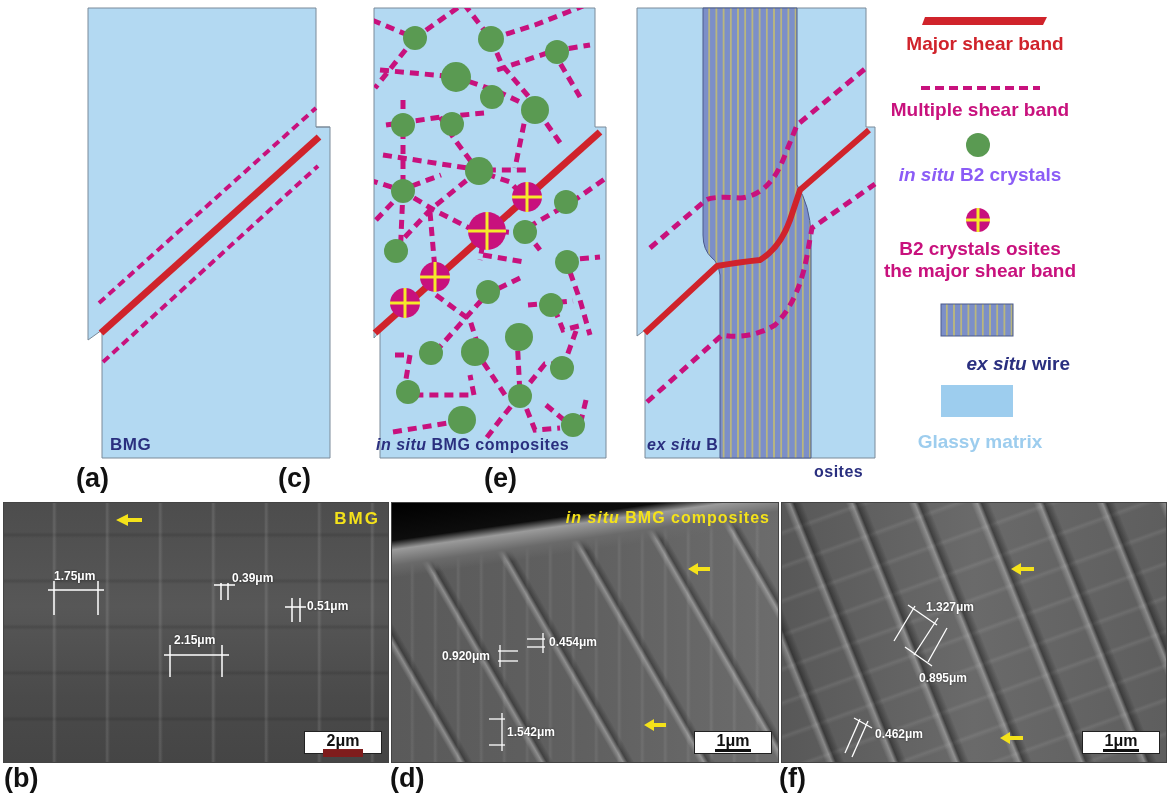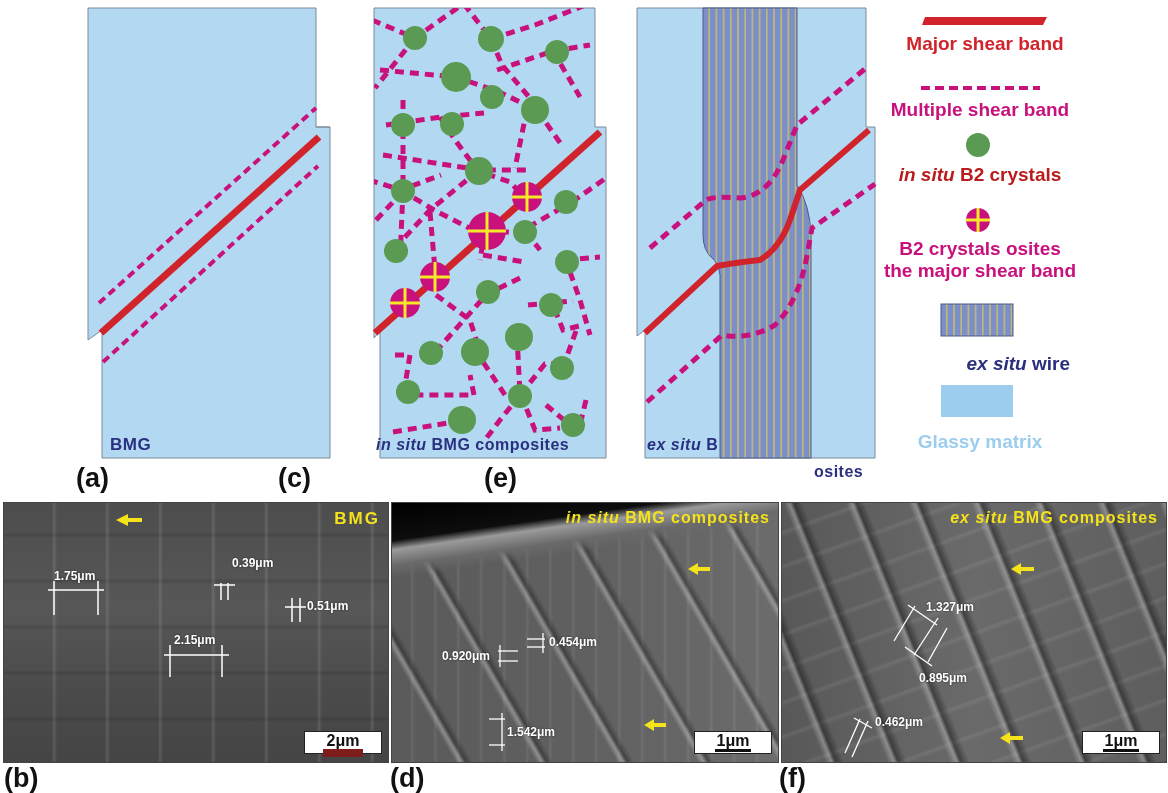--- a/index.html
+++ b/index.html
@@ -171,21 +171,21 @@
 <div class="inbox-label" style="left:814px; top:436px; font-size:16px;margin-top:27px;">
   <span>osites</span>
 </div>
 
 <div class="panel-label" style="left:76px; top:465px;">(a)</div>
 <div class="panel-label" style="left:278px; top:465px;">(c)</div>
 <div class="panel-label" style="left:484px; top:465px;">(e)</div>
 
 <div class="legend-text" style="left:895px; top:32px; width:180px; color:#d0232b;">Major shear band</div>
 <div class="legend-text" style="left:880px; top:98px; width:200px; color:#c8117d;">Multiple shear band</div>
-<div class="legend-text" style="left:880px; top:163px; width:200px; color:#b91c1c;">
+<div class="legend-text" style="left:880px; top:163px; width:200px; color:#8b5cf6;">
   <i>in situ</i><span> B2 crystals</span>
 </div>
 <div class="legend-text" style="left:870px; top:237px; width:220px; color:#c8117d;">B2 crystals osites</div>
 <div class="legend-text" style="left:870px; top:259px; width:220px; color:#c8117d;">the major shear band</div>
 <div class="legend-text" style="left:890px; top:352px; width:180px; color:#2a2f7f;text-align:right;">
   <i>ex situ</i><span>  wire</span>
 </div>
 <div class="legend-text" style="left:890px; top:430px; width:180px; color:#9dcdee;">Glassy matrix</div>
 
 <div class="sem" style="left:3px; top:502px; width:384px; height:259px;
@@ -205,21 +205,21 @@
         <line x1="210" y1="82" x2="231" y2="82"></line>
       <line x1="288" y1="95" x2="288" y2="119"></line>
         <line x1="296" y1="95" x2="296" y2="119"></line>
         <line x1="281" y1="104" x2="302" y2="104"></line>
       <line x1="166" y1="142" x2="166" y2="174"></line>
         <line x1="218" y1="142" x2="218" y2="174"></line>
         <line x1="160" y1="152" x2="225" y2="152"></line>
     </g>
   </svg>
   <div class="meas" style="left:50px; top:66px;">1.75μm</div>
-  <div class="meas" style="left:228px; top:53px;text-align:center;">0.39μm</div>
+  <div class="meas" style="left:228px; top:68px;text-align:center;">0.39μm</div>
   <div class="meas" style="left:303px; top:96px;">0.51μm</div>
   <div class="meas" style="left:170px; top:130px;">2.15μm</div>
   <div class="scalebar" style="left:300px; top:228px; width:76px; height:21px;">
     <span style="border-bottom:8px solid #7f1d1d; padding:0 4px;">2μm</span>
   </div>
 </div>
 
 <div class="sem" style="left:391px; top:502px; width:386px; height:259px;
      background:
        linear-gradient(172deg, #000 0%, #0d0d0d 12%, #9a9a9a 15%, #6a6a6a 20%, rgba(0,0,0,0) 24%),
@@ -250,40 +250,37 @@
   <div class="scalebar" style="left:302px; top:228px; width:76px; height:21px;">
     <span style="border-bottom:3px solid #111; padding:0 2px;">1μm</span>
   </div>
 </div>
 
 <div class="sem" style="left:781px; top:502px; width:384px; height:259px;
      background:
        repeating-linear-gradient(68deg, rgba(255,255,255,0) 0px, rgba(255,255,255,0) 40px, rgba(220,220,220,0.35) 46px, rgba(15,15,15,0.45) 50px, rgba(255,255,255,0) 58px),
        repeating-linear-gradient(160deg, rgba(255,255,255,0) 0px, rgba(255,255,255,0) 25px, rgba(255,255,255,0.08) 28px, rgba(255,255,255,0) 32px),
        linear-gradient(90deg, #585858 0%, #6a6a6a 50%, #5e5e5e 100%);">
-  <div class="sem-title" style="font-size:16px;">
-    <i>ex situ</i><span> BMG composites</span>
-  </div>
   <svg width="384" height="259" style="position:absolute;left:0;top:0;">
     <polygon points="229,66 239,60 239,64 252,64 252,68 239,68 239,72" fill="#f4e21a"></polygon>
     <polygon points="218,235 228,229 228,233 241,233 241,237 228,237 228,241" fill="#f4e21a"></polygon>
     <g stroke="#fff" stroke-width="1.3">
       <line x1="112" y1="138" x2="133" y2="103"></line>
         <line x1="132" y1="152" x2="156" y2="115"></line>
         <line x1="146" y1="159" x2="165" y2="125"></line>
       <line x1="126" y1="102" x2="155" y2="122"></line>
         <line x1="123" y1="144" x2="150" y2="163"></line>
       <line x1="63" y1="250" x2="78" y2="216"></line>
         <line x1="70" y1="254" x2="86" y2="218"></line>
       <line x1="72" y1="215" x2="90" y2="225"></line>
     </g>
   </svg>
   <div class="meas" style="left:144px; top:97px;">1.327μm</div>
   <div class="meas" style="left:137px; top:168px;">0.895μm</div>
-  <div class="meas" style="left:93px; top:212px;">0.462μm</div>
+  <div class="meas" style="left:93px; top:224px;">0.462μm</div>
   <div class="scalebar" style="left:300px; top:228px; width:76px; height:21px;">
     <span style="border-bottom:3px solid #111; padding:0 2px;">1μm</span>
   </div>
 </div>
 
 <div class="panel-label" style="left:4px; top:765px;">(b)</div>
 <div class="panel-label" style="left:390px; top:765px;">(d)</div>
 <div class="panel-label" style="left:779px; top:765px;">(f)</div>
 
 </body></html>

